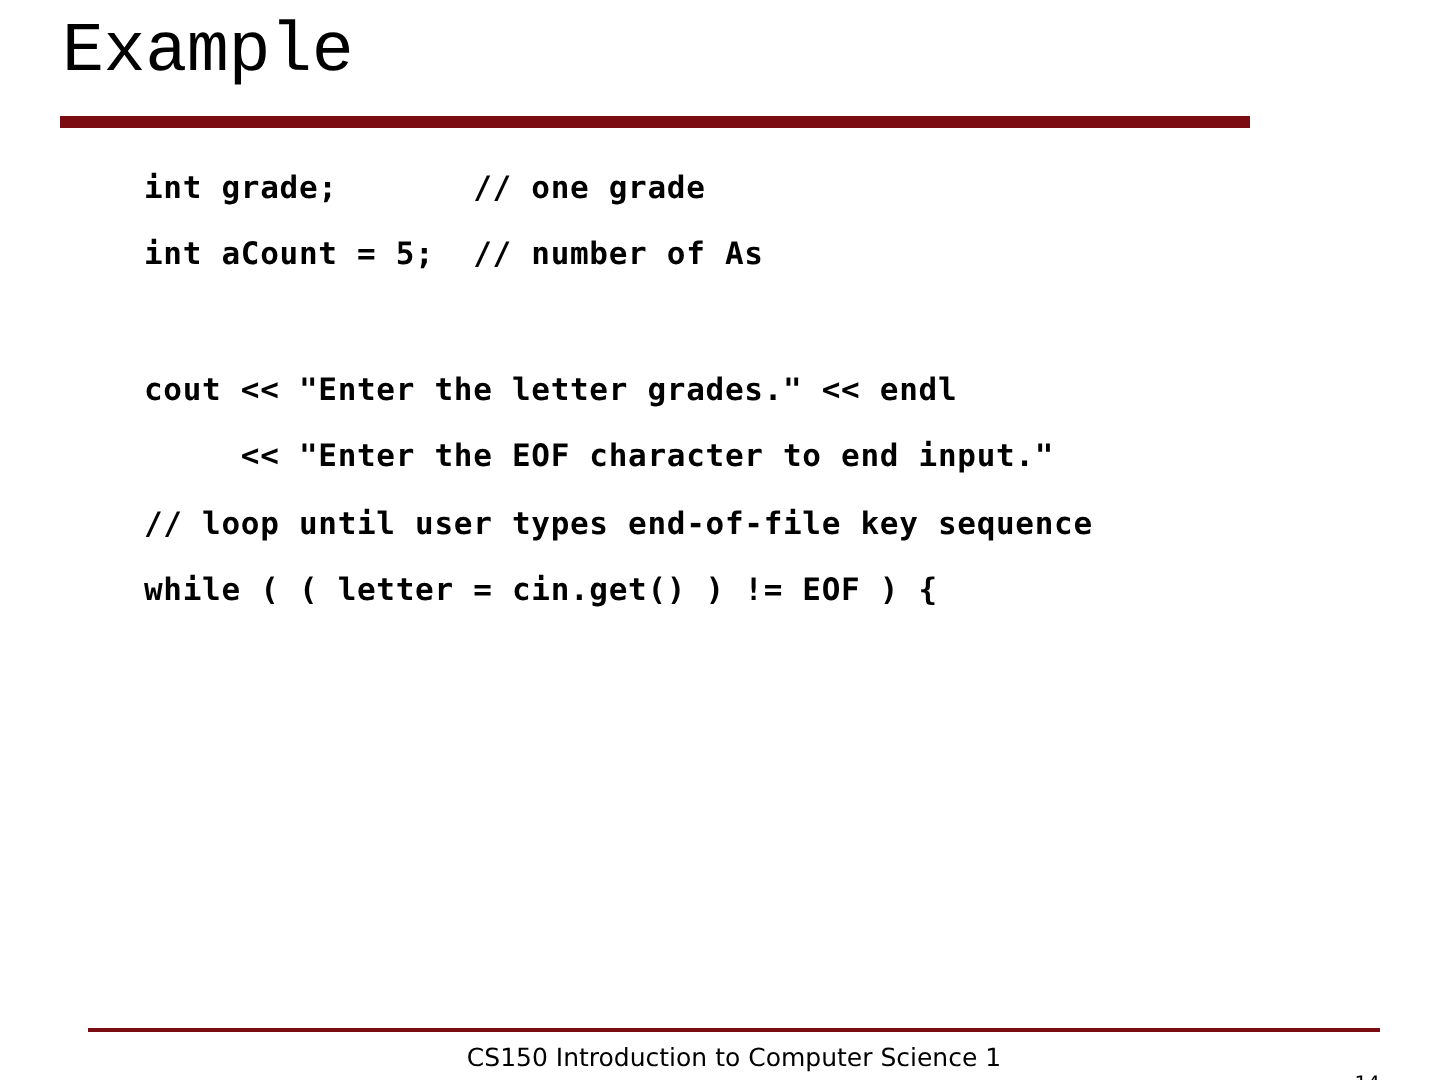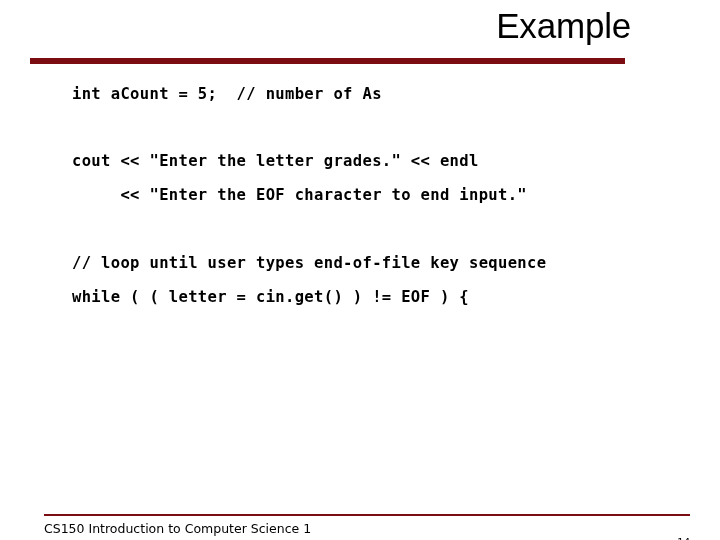--- a/index.html
+++ b/index.html
@@ -18,28 +18,27 @@
     background: #ffffff;
     overflow: hidden;
   }
 
   
   .slide-title {
     position: absolute;
     left: 31px;
     top: 4px;
     width: 600px;
-    font-family: Liberation Sans, sans-serif;
+    font-family: Liberation Mono, monospace;
     font-size: 35px;
     font-weight: 300;
     line-height: 44px;
     color: #000000;
     letter-spacing: -0.2px;
     white-space: nowrap;
-    text-align: right;
   }
 
   
   .title-rule {
     position: absolute;
     left: 30px;
     top: 58px;
     width: 595px;
     height: 6px;
     background: #7B0D12;
@@ -58,21 +57,20 @@
     font-weight: bold;
     line-height: 33.4px;
     color: #000000;
     white-space: pre;
     letter-spacing: 0.35px;
   }
   .code-line.gap-before {
     margin-top: 34px;
   }
   .code-line.gap-before-big {
-    margin-top: 35px;
   }
 
   
   .footer-rule {
     position: absolute;
     left: 44px;
     top: 514px;
     width: 646px;
     height: 2px;
     background: #7B0D12;
@@ -92,20 +90,21 @@
     font-size: 12.5px;
     color: #000000;
     white-space: nowrap;
     margin-top: 20px;
   }
   .footer-center {
     position: absolute;
     left: 0;
     right: 0;
     top: 0px;
+    text-align: center;
     font-family: "DejaVu Sans", sans-serif;
     font-size: 12.5px;
     color: #000000;
     white-space: nowrap;
   }
   .footer-page {
     position: absolute;
     right: 0px;
     top: 16px;
     font-family: "DejaVu Sans", sans-serif;
@@ -118,20 +117,21 @@
 </head>
 <body>
 
 <div class="slide">
 
   <div class="slide-title">Example</div>
 
   <div class="title-rule"></div>
 
   <div class="code-area">
+    <div class="code-line">int grade;       // one grade</div>
     <div class="code-line">int aCount = 5;  // number of As</div>
     <div class="code-line gap-before">cout &lt;&lt; "Enter the letter grades." &lt;&lt; endl</div>
     <div class="code-line">     &lt;&lt; "Enter the EOF character to end input."</div>
     <div class="code-line gap-before-big">// loop until user types end-of-file key sequence</div>
     <div class="code-line">while ( ( letter = cin.get() ) != EOF ) {</div>
   </div>
 
   <div class="footer-rule"></div>
 
   <div class="footer">

